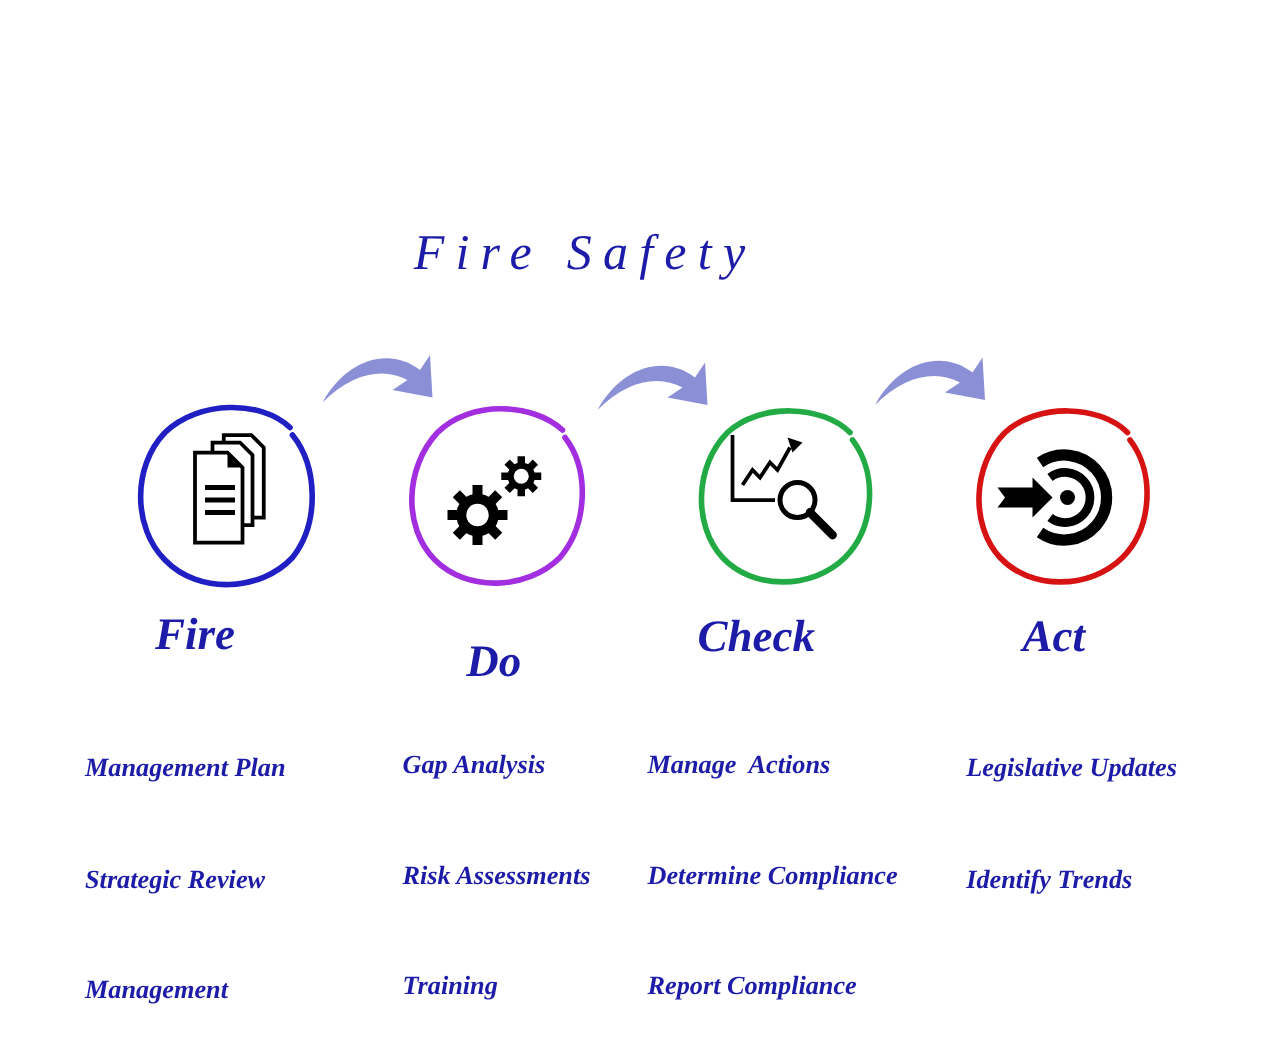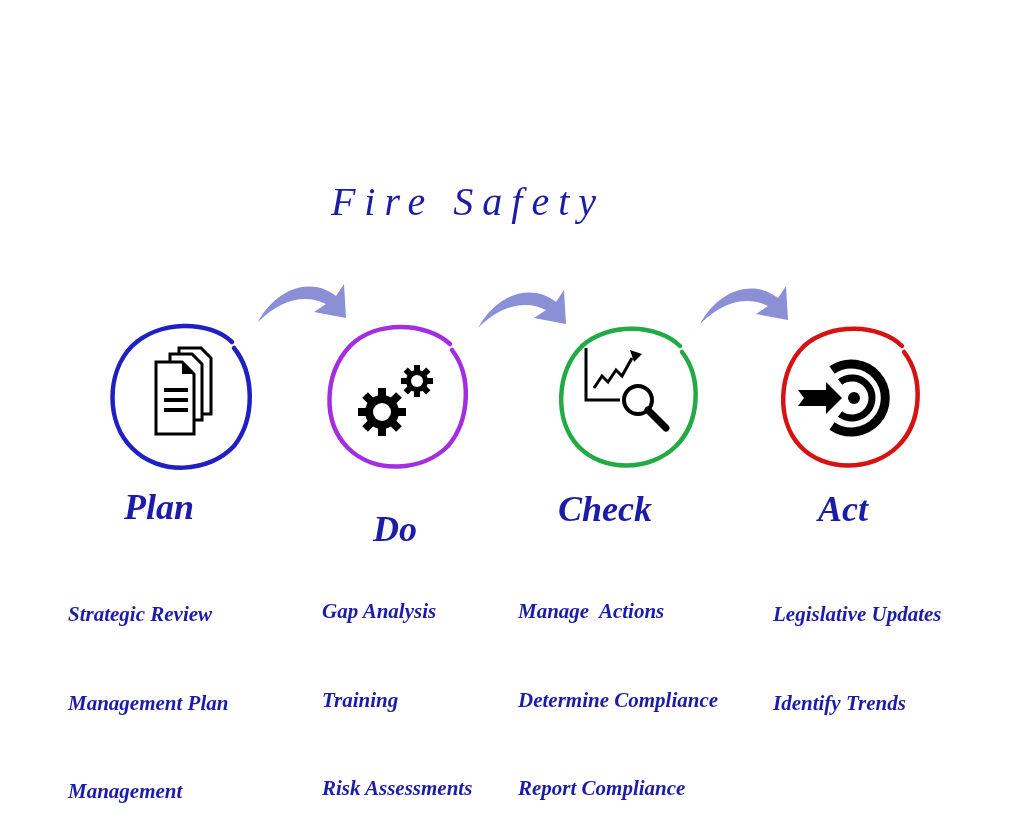--- a/index.html
+++ b/index.html
@@ -79,35 +79,35 @@
 <svg class="circle" style="left:772px;top:318px" viewBox="0 0 160 160">
   <path d="M132 34 C 152 60, 150 104, 126 128 C 100 154, 52 154, 28 128 C 4 102, 6 54, 32 28 C 58 4, 108 6, 130 28" fill="none" stroke="#d61212" stroke-width="4.5" stroke-linecap="round"></path>
   <g>
     <path d="M60 52 A 34 34 0 1 1 60 108" fill="none" stroke="#000" stroke-width="9"></path>
     <path d="M68 64 A 20 20 0 1 1 68 96" fill="none" stroke="#000" stroke-width="7"></path>
     <circle cx="82" cy="80" r="6" fill="#000"></circle>
     <path d="M26 72 h28 v-8 l16 16 l-16 16 v-8 h-28 l6 -8 z" fill="#000"></path>
   </g>
 </svg>
 
-<div class="heading" style="left:124px;top:486px">Plan</div>
+<div class="heading" style="left:124px;top:486px">Fire</div>
 <div class="heading" style="left:373px;top:508px">Do</div>
 <div class="heading" style="left:558px;top:488px">Check</div>
 <div class="heading" style="left:818px;top:488px">Act</div>
 
 <div class="list" style="left:68px;top:541px">
+  <div>Management Plan</div>
   <div>Strategic Review</div>
-  <div>Management Plan</div>
   <div>Management</div>
   
 </div>
 <div class="list" style="left:322px;top:538px">
   <div>Gap Analysis</div>
+  <div>Risk Assessments</div>
   <div>Training</div>
-  <div>Risk Assessments</div>
   
 </div>
 <div class="list" style="left:518px;top:538px">
   <div>Manage  Actions</div>
   <div>Determine Compliance</div>
   <div>Report Compliance</div>
   
 </div>
 <div class="list" style="left:773px;top:541px">
   <div>Legislative Updates</div>

